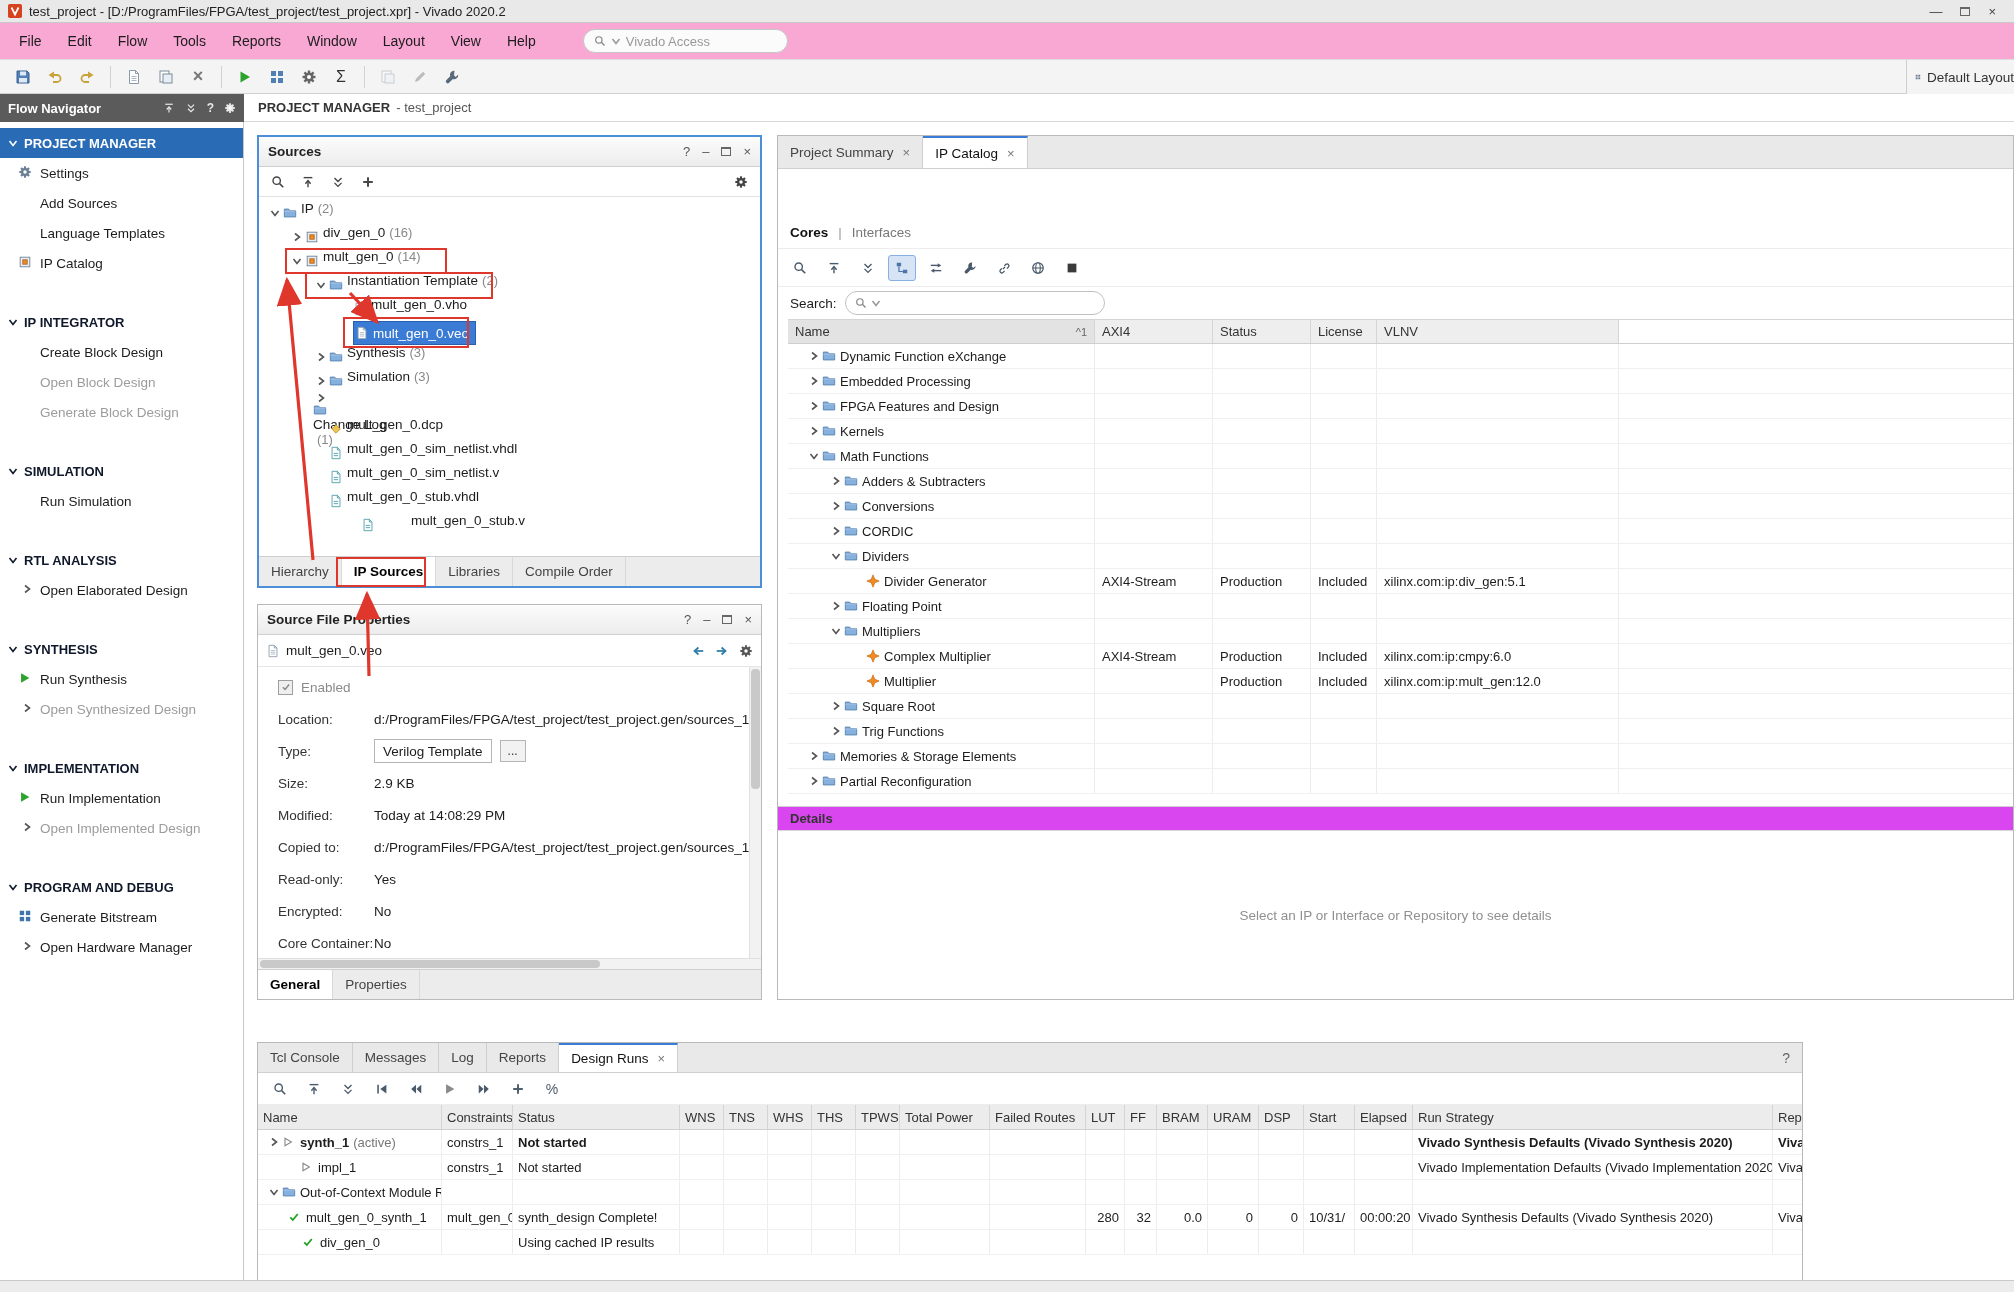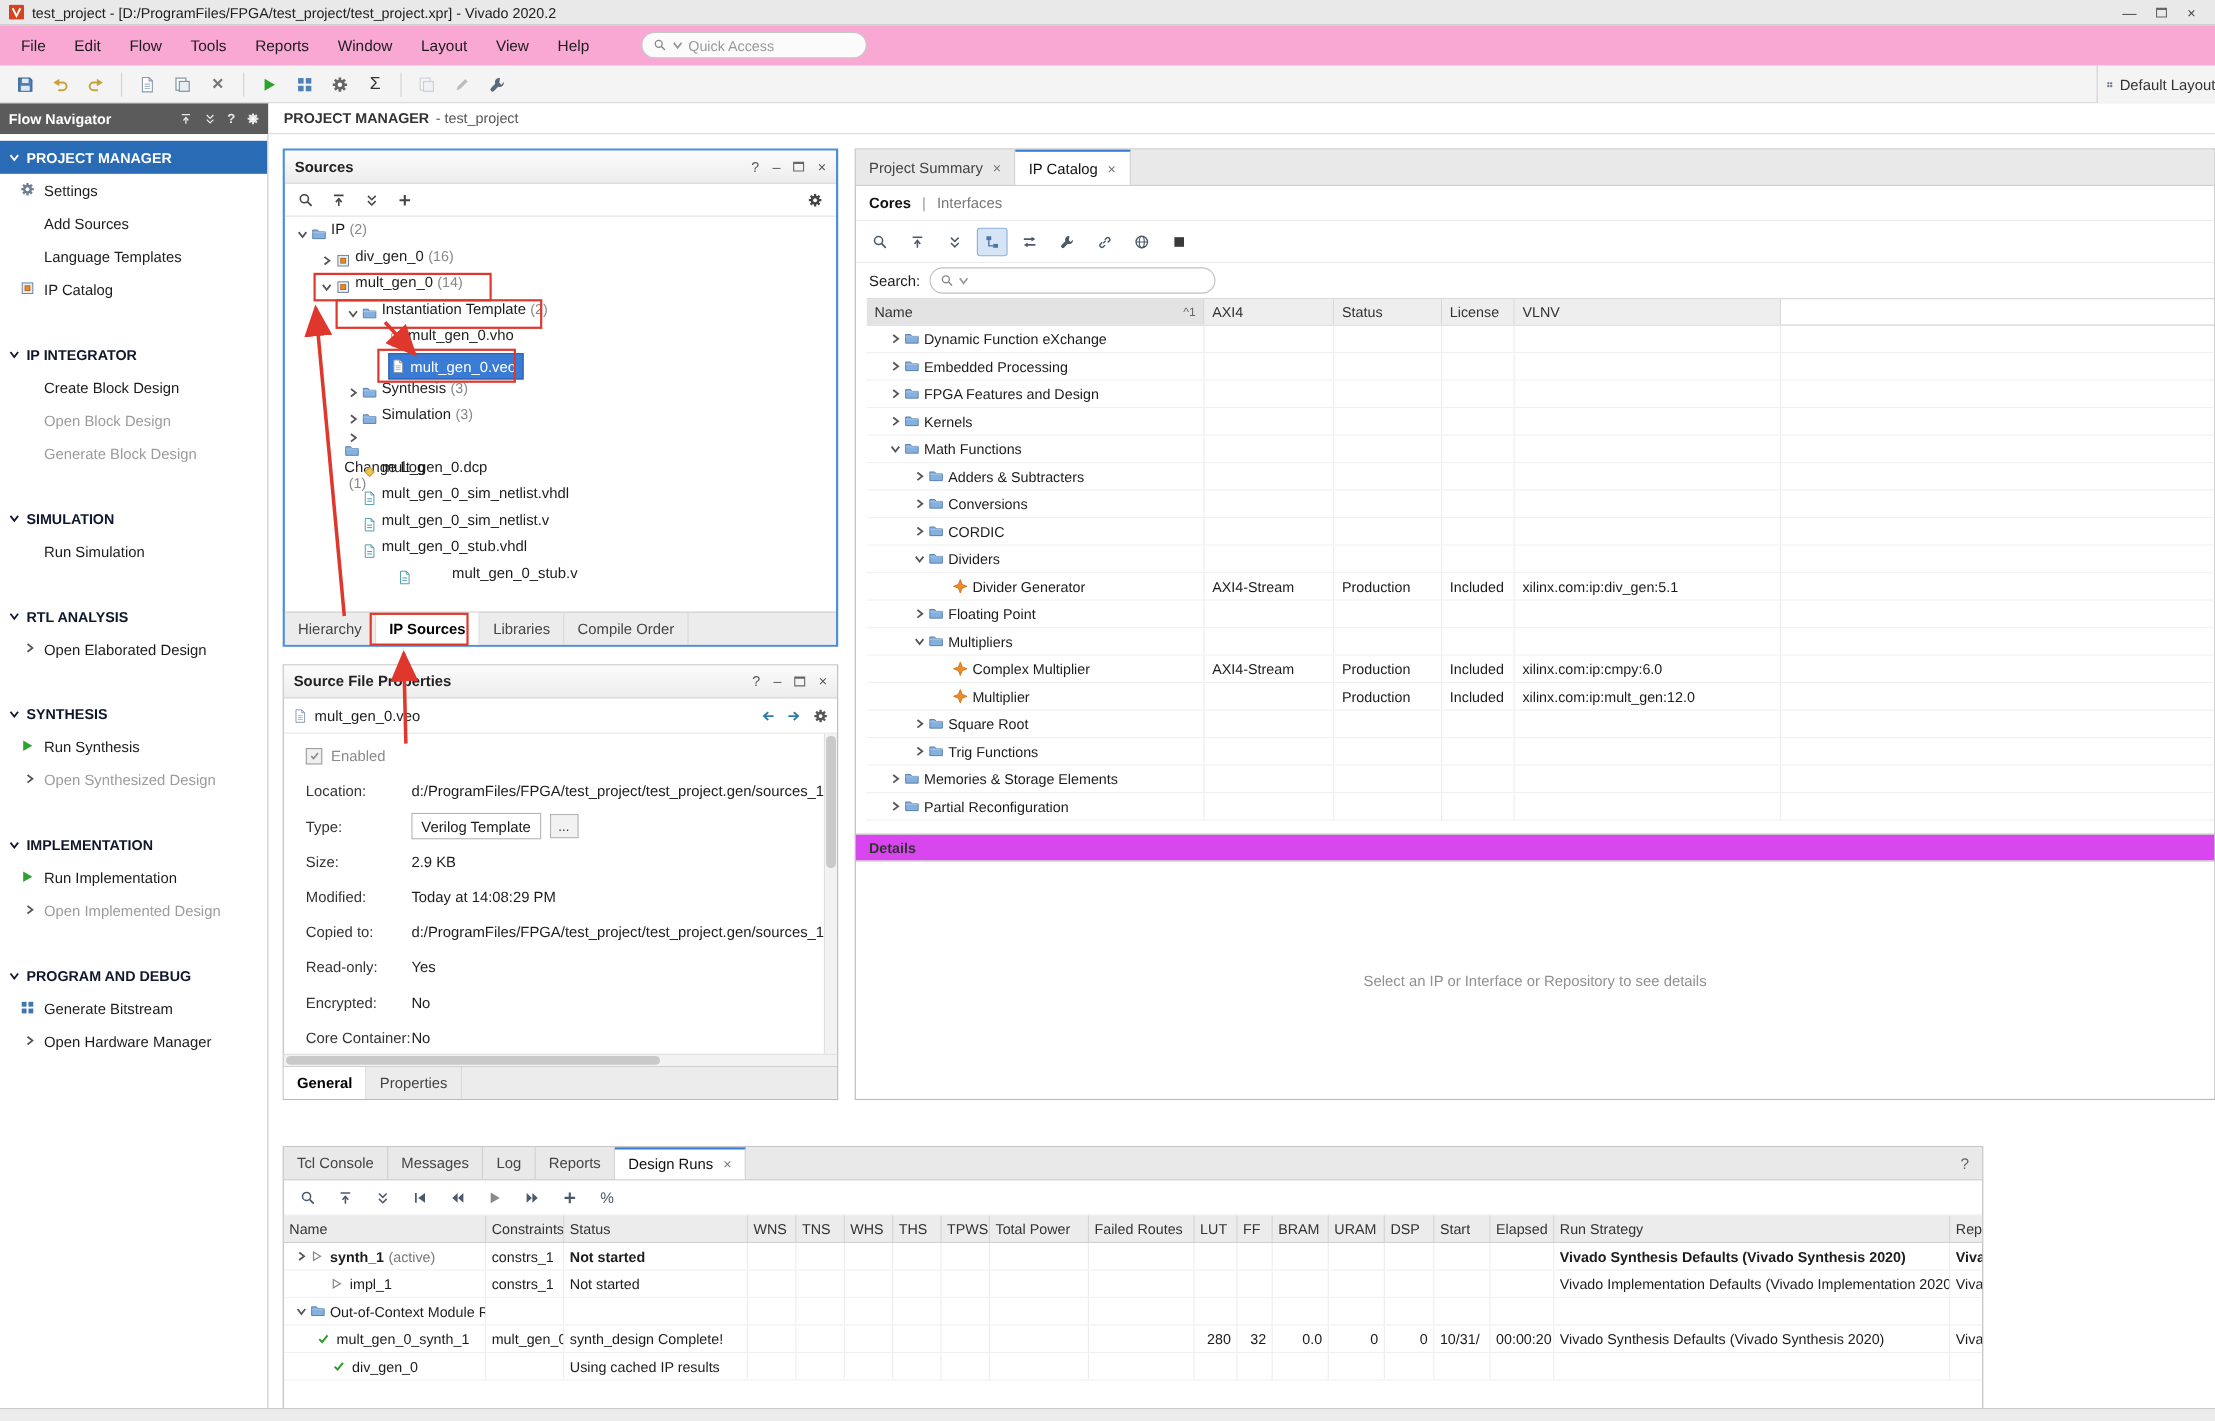--- a/index.html
+++ b/index.html
@@ -94,21 +94,21 @@
     justify-content:center;margin-right:8px;color:#8a8a8a;}
 
   
   #ipcat{left:777px;top:135px;width:1237px;height:865px;}
   .doctabs{height:33px;background:#e9e9e9;border-bottom:1px solid #cfcfcf;display:flex;flex:none;}
   .doctab{padding:0 12px;display:flex;align-items:center;gap:9px;font-size:13.5px;color:#444;
     border-right:1px solid #cfcfcf;}
   .doctab.sel{background:#fff;color:#111;border-top:2px solid #3a7bd5;}
   .tabx{color:#777;font-size:13px;}
   #coresrow{height:32px;display:flex;align-items:center;padding:0 12px;gap:10px;font-size:13.5px;
-    border-bottom:1px solid #ededed;flex:none;}
+    border-bottom:1px solid #ededed;flex:none;margin-top:48px;}
   #ipcat-tools{height:38px;display:flex;align-items:center;padding:0 8px;gap:6px;border-bottom:1px solid #ededed;flex:none;}
   .ipico{width:28px;height:26px;display:flex;align-items:center;justify-content:center;color:#4a5a6a;border-radius:3px;}
   .ipico.pressed{background:#d6e4f5;border:1px solid #8ab0dd;}
   #searchrow{height:32px;display:flex;align-items:center;padding:0 12px;gap:8px;font-size:13.5px;flex:none;}
   #searchbox{width:260px;height:24px;border:1px solid #c0c0c0;border-radius:12px;background:#fff;
     display:flex;align-items:center;padding:0 9px;gap:4px;color:#999;}
   .cat-h{display:flex;height:25px;margin-left:10px;border-top:1px solid #d5d5d5;border-bottom:1px solid #cfcfcf;flex:none;}
   .cat-hc{font-size:13px;color:#333;background:#eee;border-right:1px solid #d5d5d5;display:flex;
     align-items:center;padding:0 7px;}
   .cat-hc.sorted{background:#e3e3e3;}
@@ -333,21 +333,21 @@
   <span class="menuitem">Layout</span>
   <span class="menuitem">View</span>
   <span class="menuitem">Help</span>
   <div id="quickaccess">
     <svg class="ic12 sym" style="color:#888">
         <use href="#sy-search"></use>
       </svg>
     <svg class="ic10 sym" style="color:#999">
         <use href="#sy-chev-d"></use>
       </svg>
-    <span>Quick Access</span>
+    <span>Vivado Access</span>
   </div>
 </div>
 
 <div id="toolbar" class="abs">
   <span class="tbic">
       <svg class="ic16 sym">
         <use href="#sy-save"></use>
       </svg>
     </span>
   <span class="tbic">

